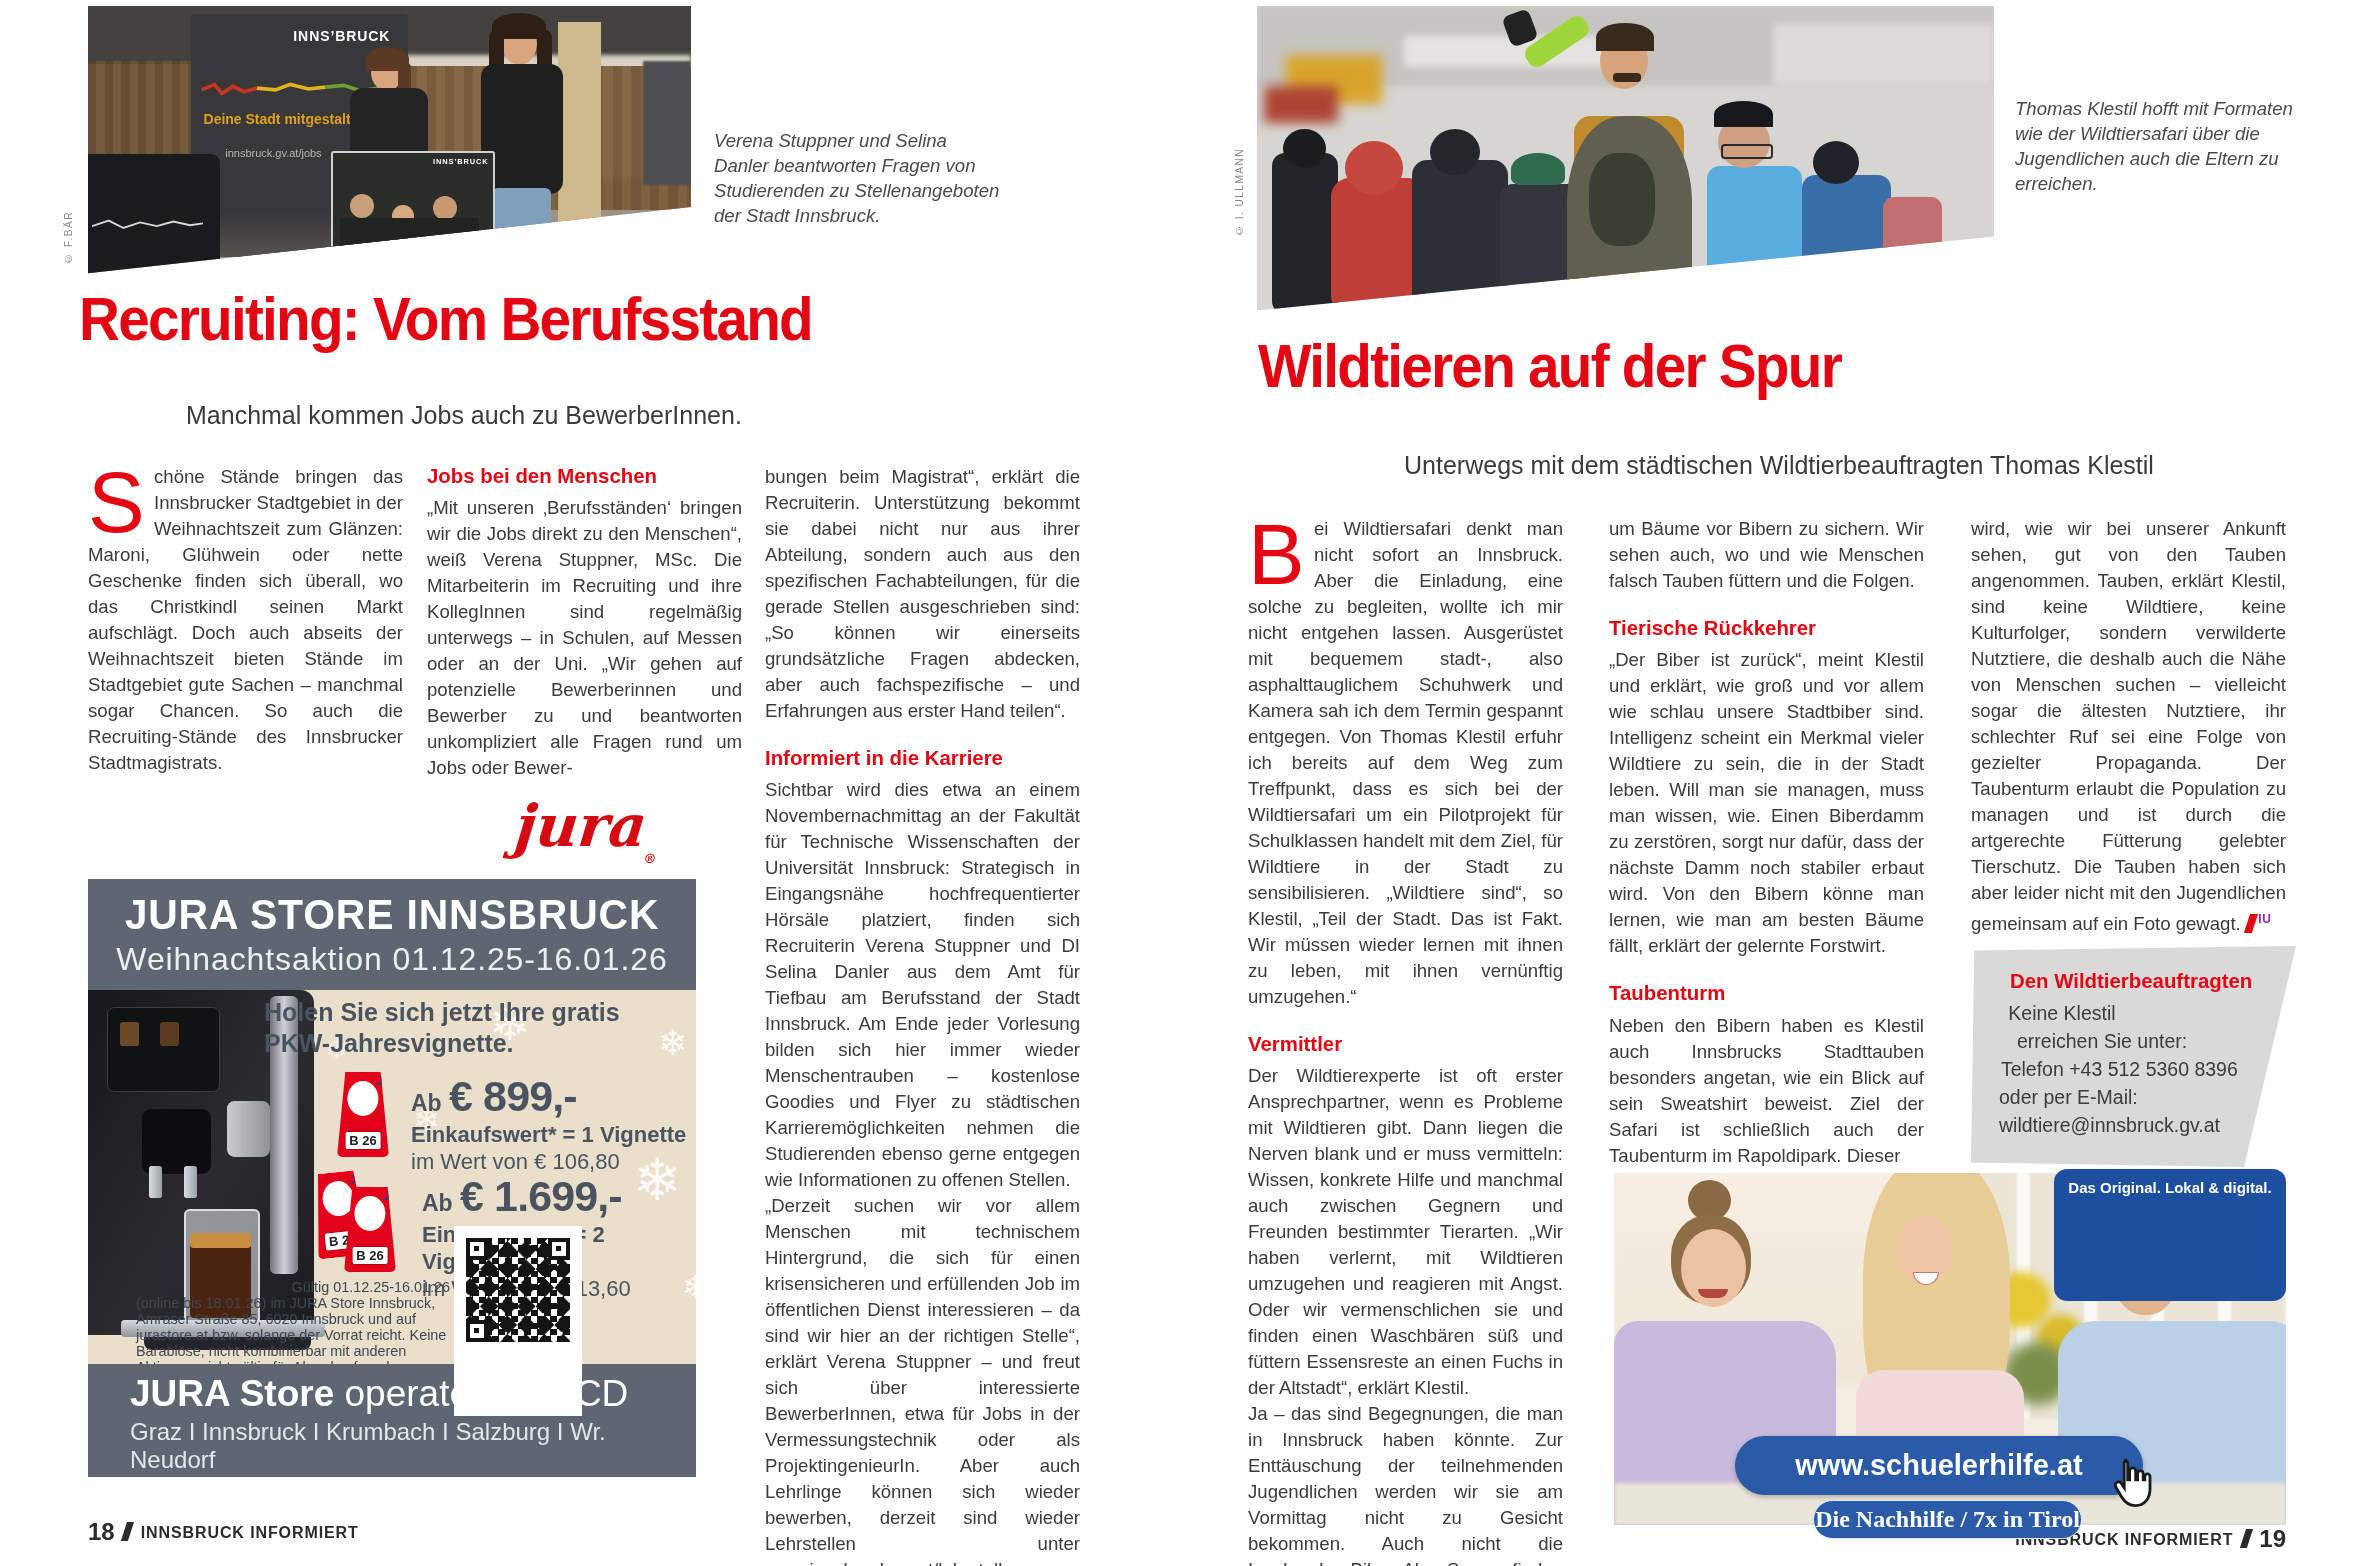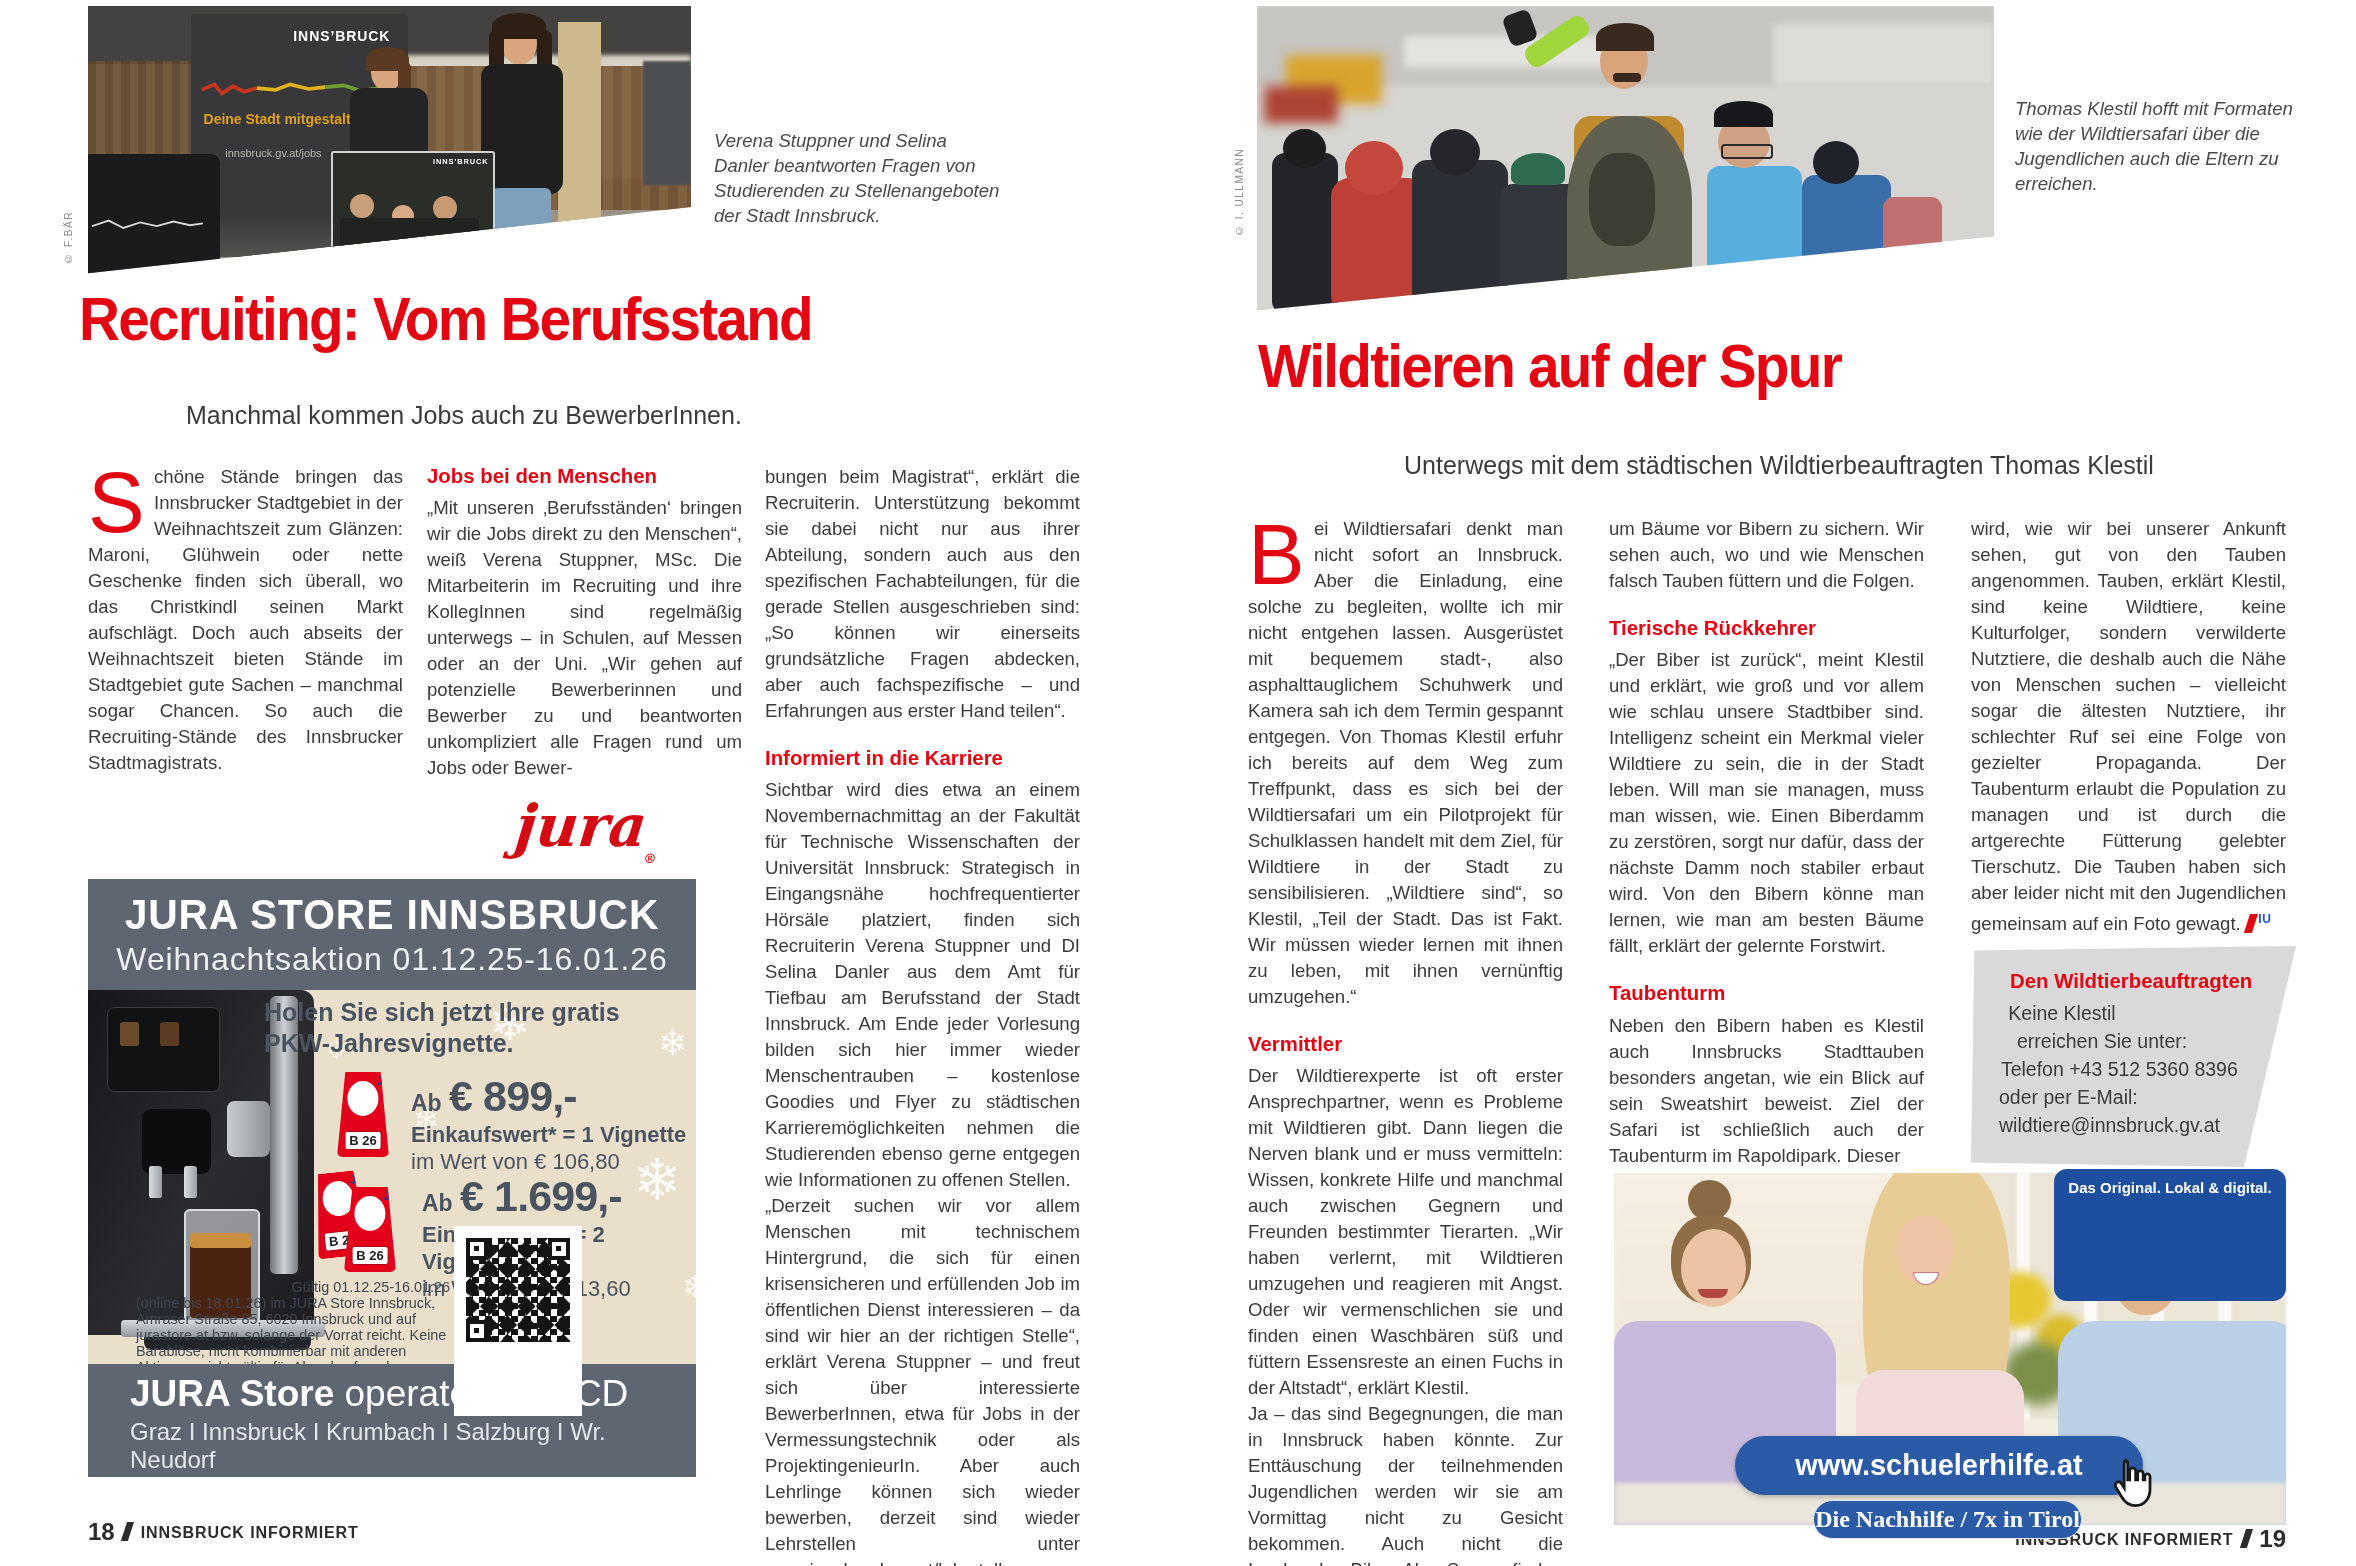--- a/index.html
+++ b/index.html
@@ -15,21 +15,21 @@
   .col p{margin:0}
   .kicker{color:#e30613;font-weight:700;font-size:20.4px;line-height:24px;margin:22px 0 7.4px;text-align:left}
   .mt0{margin-top:0}
   .dropcap{float:left;color:#e30613;font-size:85px;line-height:69px;padding:3.7px 9.3px 0 0;font-weight:400}
   .caption{position:absolute;font-style:italic;font-size:18.6px;line-height:25px;color:#4a4a4a}
   .credit{position:absolute;font-size:10.2px;letter-spacing:1.4px;color:#8c8c8c;
           writing-mode:vertical-rl;transform:rotate(180deg)}
   .linku{text-decoration:underline;color:#3b3b3b;cursor:pointer}
   .amark{display:inline-block;width:8.3px;height:18.6px;background:#e30613;transform:skewX(-18deg);
          margin:0 2.8px 0 6.5px;vertical-align:-2.8px}
-  .sig{font-size:12px;color:#1d4ed8;vertical-align:6.5px;font-weight:700;letter-spacing:0.5px}
+  .sig{font-size:12px;color:#a21caf;vertical-align:6.5px;font-weight:700;letter-spacing:0.5px}
   .pfooter{position:absolute;font-size:16px;letter-spacing:0.9px;color:#2c2c2c;font-weight:700}
   .pnum{font-size:24px;letter-spacing:0;vertical-align:-1.9px}
   .fslash{display:inline-block;width:7.4px;height:18.6px;background:#2c2c2c;transform:skewX(-18deg);
           margin:0 9.3px;vertical-align:-2.8px}
   
   .photo{position:absolute;overflow:hidden}
   .ph{position:absolute}
   
   #jura-ad{position:absolute;left:88px;top:784px;width:608px;height:693px;background:#fff}
   .jura-logo{position:absolute;right:37px;top:13px;color:#d40b12;font-family:"DejaVu Serif",serif;

